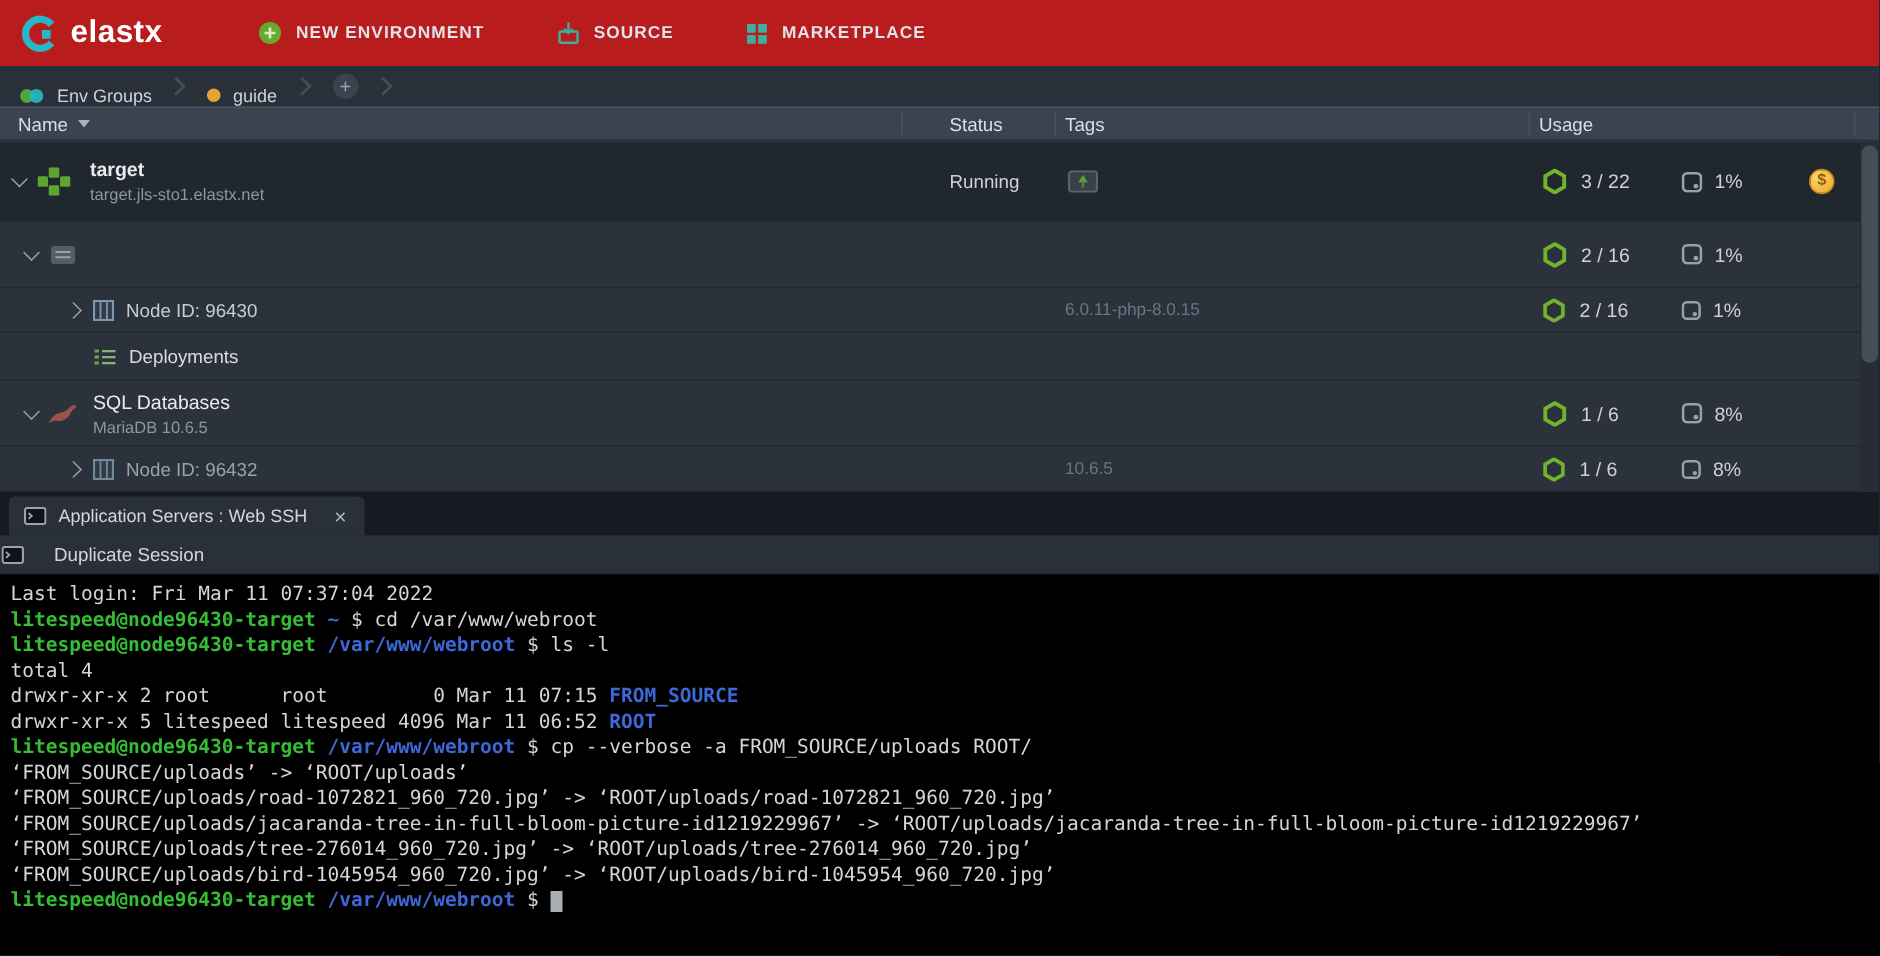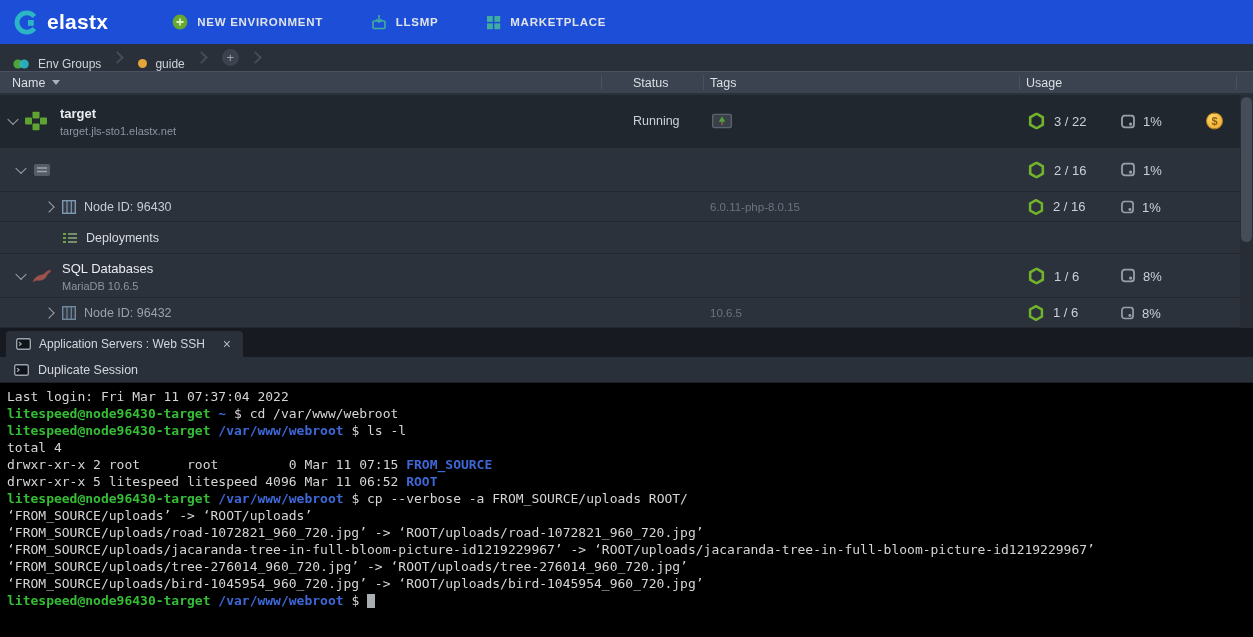--- a/index.html
+++ b/index.html
@@ -3,21 +3,21 @@
 <meta charset="utf-8">
 <style>
   * { margin:0; padding:0; box-sizing:border-box; }
   html,body { background:#1b1f26; }
   .app {
     position:relative; width:1253px; height:637px; overflow:hidden;
     font-family:"Liberation Sans", sans-serif; background:#2c323c;
   }
 
   
-  .topbar { position:absolute; top:0; left:0; right:0; height:44px; background:#1d4ed8; display:flex; align-items:center; }
+  .topbar { position:absolute; top:0; left:0; right:0; height:44px; background:#b91c1c; display:flex; align-items:center; }
   .logo { display:flex; align-items:center; gap:8px; padding:0 18px 0 14px; cursor:pointer; }
   .logo-text { color:#ffffff; font-size:21px; font-weight:700; letter-spacing:.3px; }
   .top-nav { display:flex; margin-left:22px; height:100%; }
   .top-btn { display:flex; align-items:center; gap:9px; background:none; border:none; color:#e0e4e9;
     font-family:inherit; font-size:11.5px; font-weight:700; letter-spacing:.7px; padding:0 24px; height:44px; cursor:pointer; }
 
   
   .breadcrumb { position:absolute; top:44px; left:0; right:0; height:27px; background:#2a303a; display:flex; align-items:center; padding-left:12px; }
   .crumb { display:flex; align-items:center; gap:8px; color:#ced3da; font-size:12px; cursor:pointer;margin-top:12px; }
   .crumb-sep { width:9px; height:9px; border-right:2px solid #454c58; border-top:2px solid #454c58; transform:rotate(45deg); margin:0 16px 0 12px; }
@@ -59,21 +59,21 @@
     color:#8d5e0d; font-size:11px; font-weight:700; text-align:center; line-height:15px; cursor:pointer; }
   .tree-scroll { position:absolute; right:0; top:0; bottom:0; width:13px; background:#272c35; }
   .tree-thumb { position:absolute; right:1px; top:2px; width:11px; height:145px; background:#454d59; border-radius:6px; cursor:pointer; }
 
   
   .ssh-tabbar { position:absolute; top:328px; left:0; right:0; height:29px; background:#171b21; }
   .ssh-tab { position:absolute; left:6px; top:3px; height:26px; background:#2a303a; border-radius:4px 4px 0 0;
     display:flex; align-items:center; gap:8px; padding:0 10px; font-size:12px; color:#d3d7dd; cursor:pointer; }
   .tab-close { background:none; border:none; color:#b0b7bf; font-size:14px; line-height:14px; margin-left:8px; cursor:pointer; font-family:inherit; padding:0 2px; }
   .ssh-toolbar { position:absolute; top:357px; left:0; right:0; height:26px; background:#2a303a; border-bottom:1px solid #1d222a;
-    display:flex; align-items:center; gap:9px; padding-left:14px; font-size:12.5px; color:#d3d7dd; cursor:pointer; }
+    display:flex; align-items:center; gap:20px; padding-left:1px; font-size:12.5px; color:#d3d7dd; cursor:pointer; }
 
   
   .terminal { position:absolute; top:383px; left:0; right:0; bottom:0; background:#000000;
     padding:5px 0 0 7px; font-family:"DejaVu Sans Mono", monospace; font-size:13px; line-height:17px; cursor:text; }
   .tline { white-space:pre; }
   .t-d { color:#d5d5d5; }
   .t-g { color:#35bd35; font-weight:700;text-align:right; }
   .t-b { color:#3e68d8; font-weight:700; }
   .tcursor { display:inline-block; width:8px; height:14px; background:#a9aeb3; vertical-align:-2px; }
 </style>
@@ -96,21 +96,21 @@
           <circle cx="8" cy="8" r="7.4" fill="#67a82e"></circle>
           <path d="M8 4.4v7.2M4.4 8h7.2" stroke="#d9edbe" stroke-width="1.8"></path>
         </svg>
         <span>NEW ENVIRONMENT</span>
       </button>
       <button class="top-btn">
         <svg width="16" height="16">
           <rect x="2" y="7" width="12" height="7.5" rx="1" fill="none" stroke="#3fae9f" stroke-width="1.6"></rect>
           <path d="M8 1v6.5M5.2 5.2 8 8l2.8-2.8" stroke="#3fae9f" stroke-width="1.6" fill="none"></path>
         </svg>
-        <span>LLSMP</span>
+        <span>SOURCE</span>
       </button>
       <button class="top-btn">
         <svg width="15" height="15">
           <rect x="1" y="1" width="5.8" height="5.8" fill="#3fae9f"></rect>
           <rect x="8.4" y="1" width="5.8" height="5.8" fill="#3fae9f"></rect>
           <rect x="1" y="8.4" width="5.8" height="5.8" fill="#3fae9f"></rect>
           <rect x="8.4" y="8.4" width="5.8" height="5.8" fill="#3fae9f"></rect>
         </svg>
         <span>MARKETPLACE</span>
       </button>

